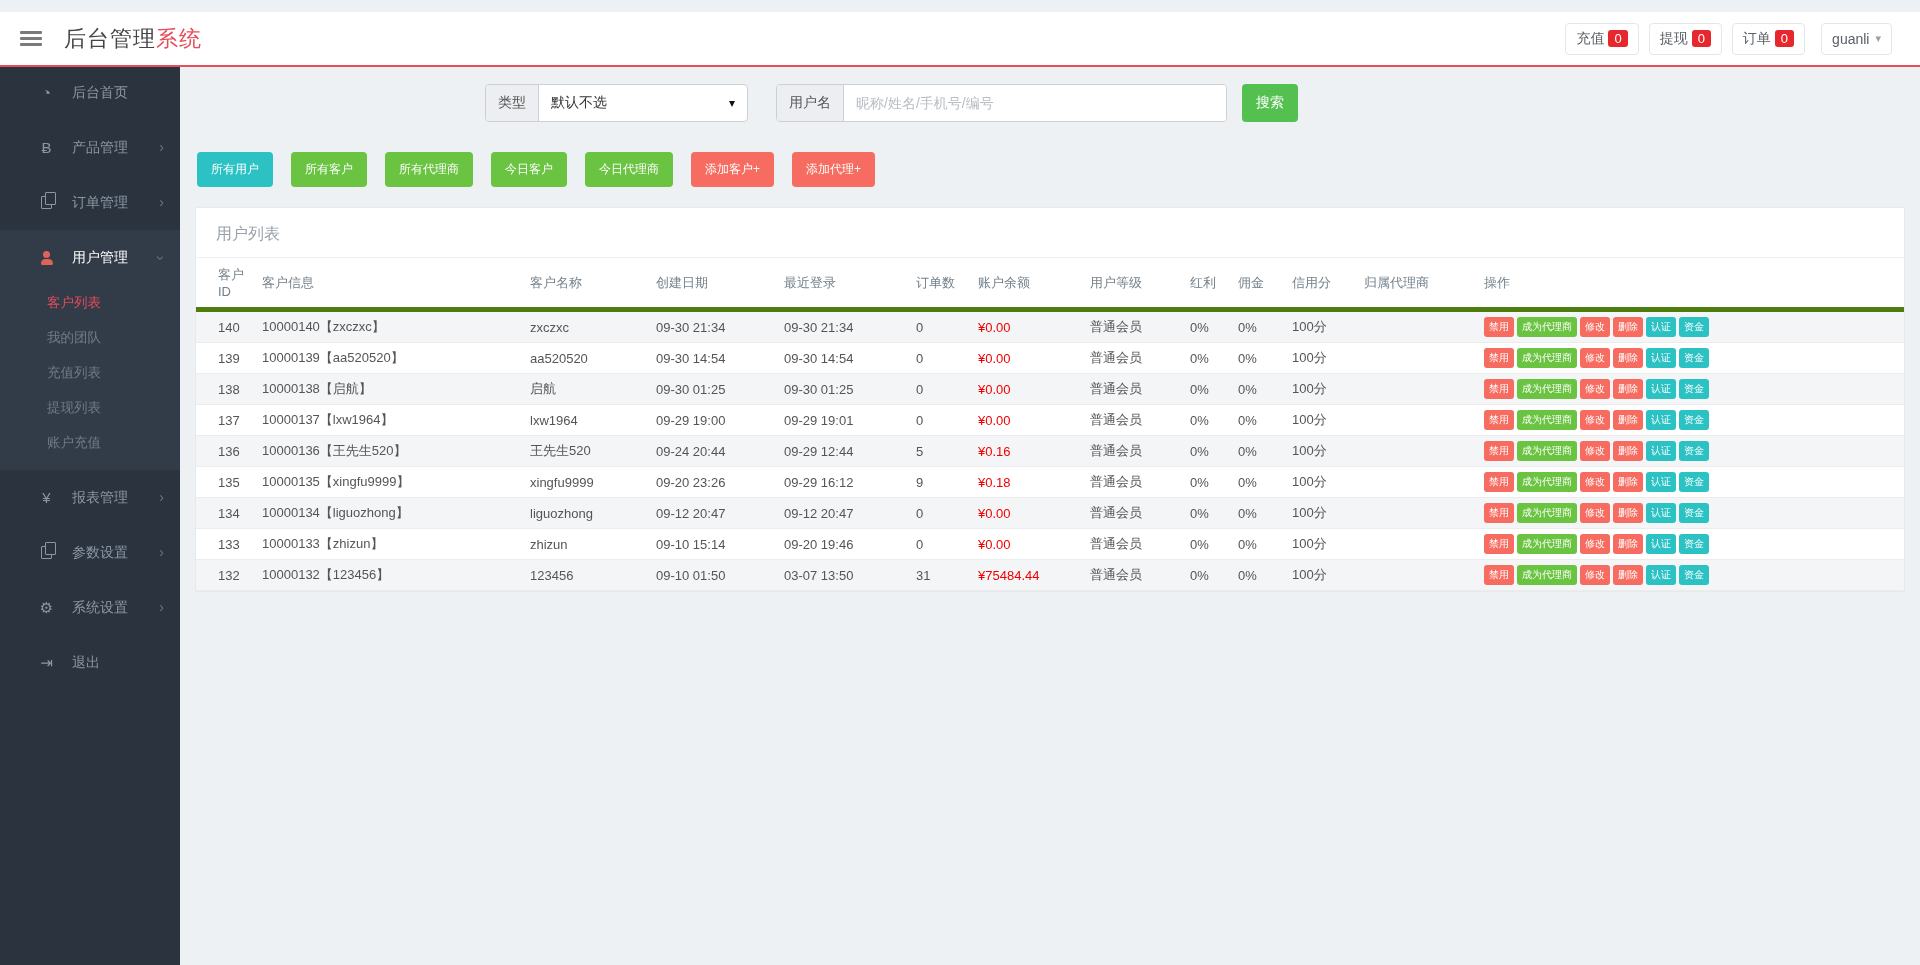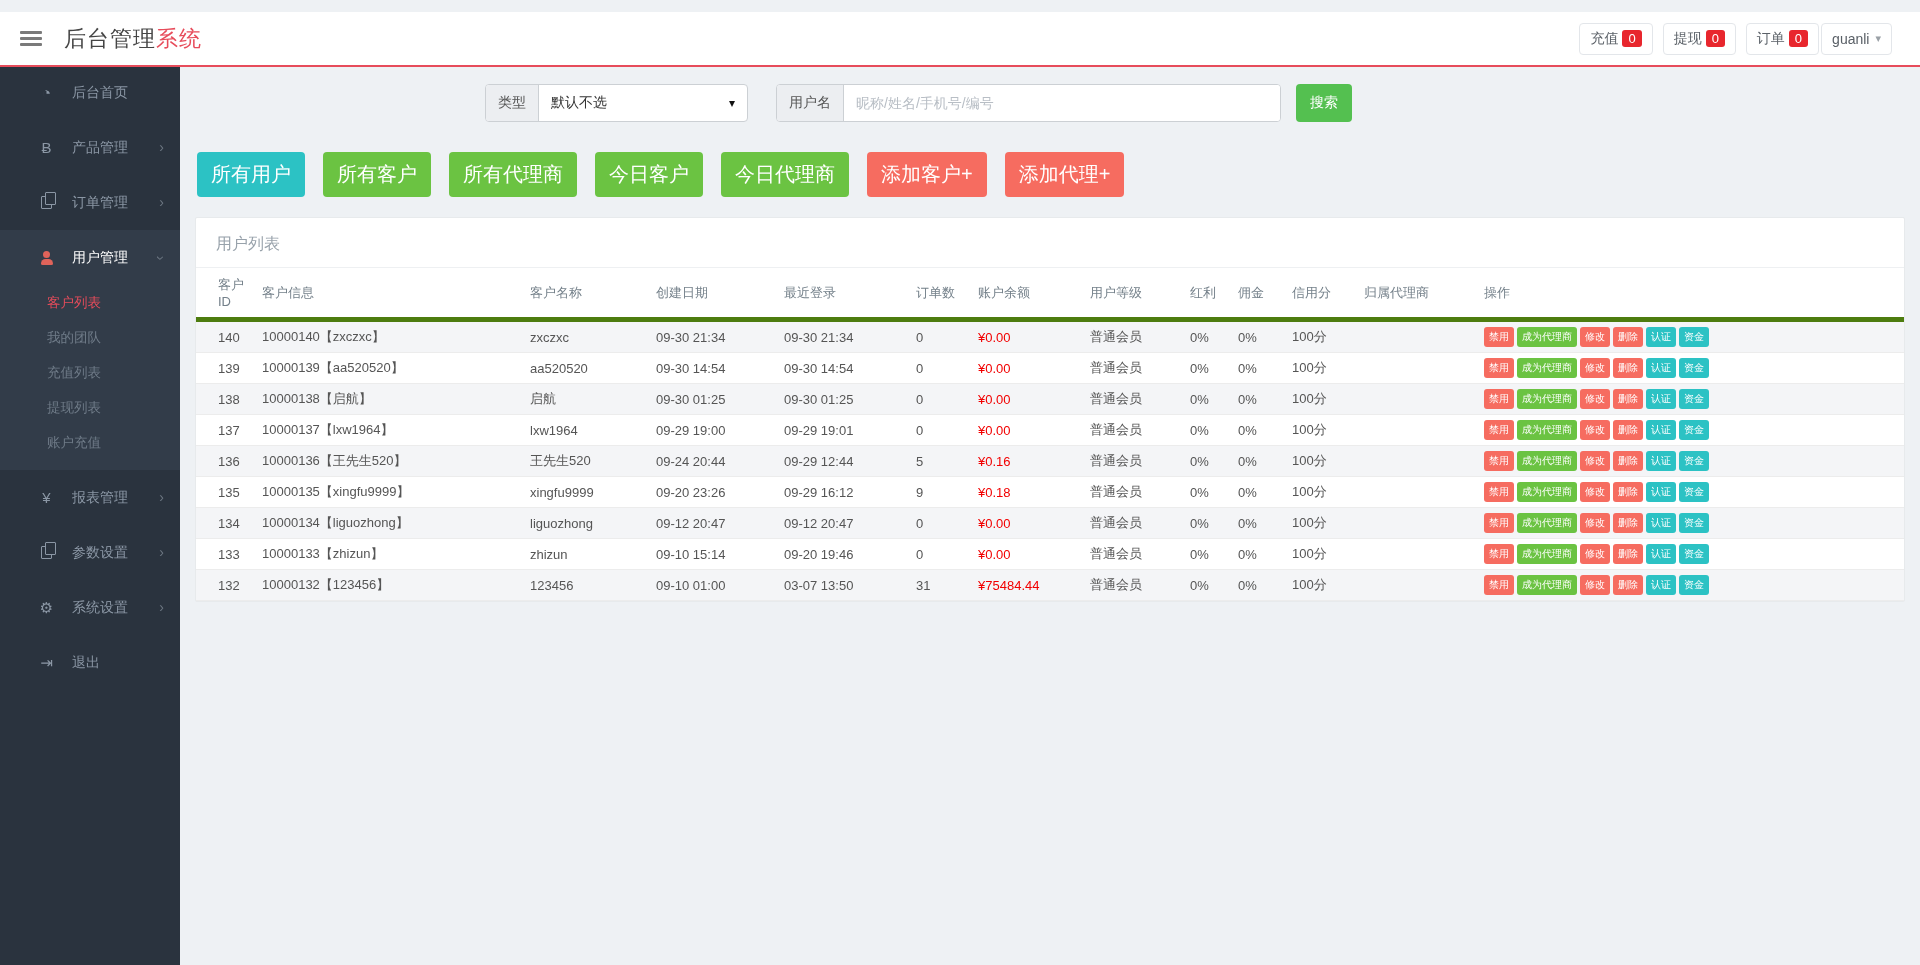--- a/index.html
+++ b/index.html
@@ -6,21 +6,21 @@
   html,body { width:1920px; height:965px; overflow:hidden; background:#eef1f4;
     font-family:"Liberation Sans","DejaVu Sans",sans-serif; }
 
   
   .header { position:fixed; top:0; left:0; width:1920px; height:55px; background:#fff;
     border-bottom:2px solid #e74c5b; display:flex; align-items:center; z-index:10;margin-top:12px; }
   .hamburger { width:22px; margin-left:20px; cursor:pointer; }
   .hamburger i { display:block; height:3px; background:#7a7a7a; margin:3px 0; border-radius:1px; }
   .brand { margin-left:22px; font-size:22px; color:#454545; letter-spacing:1px; }
   .brand .red { color:#e74c5b; }
-  .header-right { margin-left:auto; margin-right:28px; display:flex; gap:2px; }
+  .header-right { margin-left:auto; margin-right:28px; display:flex; gap:16px; }
   .hbtn { display:flex; align-items:center; gap:4px; padding:6px 10px; background:#fff;
     border:1px solid #e3e6ea; border-radius:4px; font-size:14px; color:#5a6067; cursor:pointer; }
   .hbtn .badge { background:#e8262d; color:#fff; font-size:13px; padding:1px 6px; border-radius:3px; }
   .hbtn .caret { color:#9aa0a6; font-size:11px; margin-left:2px; }
 
   
   .sidebar { position:fixed; top:57px; left:0; width:180px; height:908px; background:#2a333e; padding-top:8px; }
   .side-item { display:flex; align-items:center; height:55px; padding:0 16px 0 38px;
     color:#8b97a5; font-size:14px; cursor:pointer; position:relative; }
   .side-item .lbl { margin-left:17px; }
@@ -50,27 +50,27 @@
   
   .main { margin-left:180px; padding-top:57px; }
   .search-row { display:flex; align-items:flex-start; margin:27px 0 0 305px; }
   .igroup { display:flex; height:38px; border:1px solid #ccd0d4; border-radius:4px;
     background:#fff; overflow:hidden; }
   .iaddon { background:#eceef1; border-right:1px solid #ccd0d4; display:flex; align-items:center;
     padding:0 12px; font-size:14px; color:#555; white-space:nowrap; }
   .iselect { display:flex; align-items:center; justify-content:space-between; width:208px;
     padding:0 12px; font-size:14px; color:#333; cursor:pointer; }
   .iselect .caret { font-size:12px; color:#111; }
-  .itext { border:none; outline:none; width:436px; padding:0 12px; font-size:14px; color:#333; }
+  .itext { border:none; outline:none; width:382px; padding:0 12px; font-size:14px; color:#333; }
   .itext::placeholder { color:#b8bec5; }
   .search-btn { margin-left:15px; width:56px; height:38px; background:#54c050; color:#fff;
     border:none; border-radius:4px; font-size:14px; cursor:pointer; }
 
   .filter-row { display:flex; gap:18px; margin:30px 0 0 17px; }
-  .fbtn { border:none; border-radius:4px; color:#fff; font-size:20px; padding:9px 14px; cursor:pointer; }
+  .fbtn { border:none; border-radius:4px; color:#fff; font-size:12px; padding:9px 14px; cursor:pointer; }
   .c-teal { background:#2cc2c4; }
   .c-green { background:#6bc342; }
   .c-red { background:#f66c60; }
 
   
   .panel { margin:20px 15px 0 15px; background:#fff; border:1px solid #e7eaec; border-radius:2px; }
   .panel-title { padding:16px 20px 12px 20px; font-size:16px; color:#98a2ab; }
   table { width:100%; border-collapse:collapse; font-size:13px; }
   thead th { text-align:left; font-weight:normal; color:#74808a; padding:8px 6px;
     border-top:1px solid #eef0f2; border-bottom:5px solid #4d7c0f; }
@@ -356,21 +356,21 @@
             <td>0%</td>
             <td>0%</td>
             <td>100分</td>
             <td></td>
             <td><button class="abtn c-red">禁用</button><button class="abtn c-green">成为代理商</button><button class="abtn c-red">修改</button><button class="abtn c-red">删除</button><button class="abtn c-teal">认证</button><button class="abtn c-teal">资金</button></td>
           </tr>
           <tr>
             <td>132</td>
             <td>10000132【123456】</td>
             <td>123456</td>
-            <td>09-10 01:00</td>
+            <td>09-10 01:50</td>
             <td>03-07 13:50</td>
             <td>31</td>
             <td class="money">¥75484.44</td>
             <td>普通会员</td>
             <td>0%</td>
             <td>0%</td>
             <td>100分</td>
             <td></td>
             <td><button class="abtn c-red">禁用</button><button class="abtn c-green">成为代理商</button><button class="abtn c-red">修改</button><button class="abtn c-red">删除</button><button class="abtn c-teal">认证</button><button class="abtn c-teal">资金</button></td>
           </tr>

